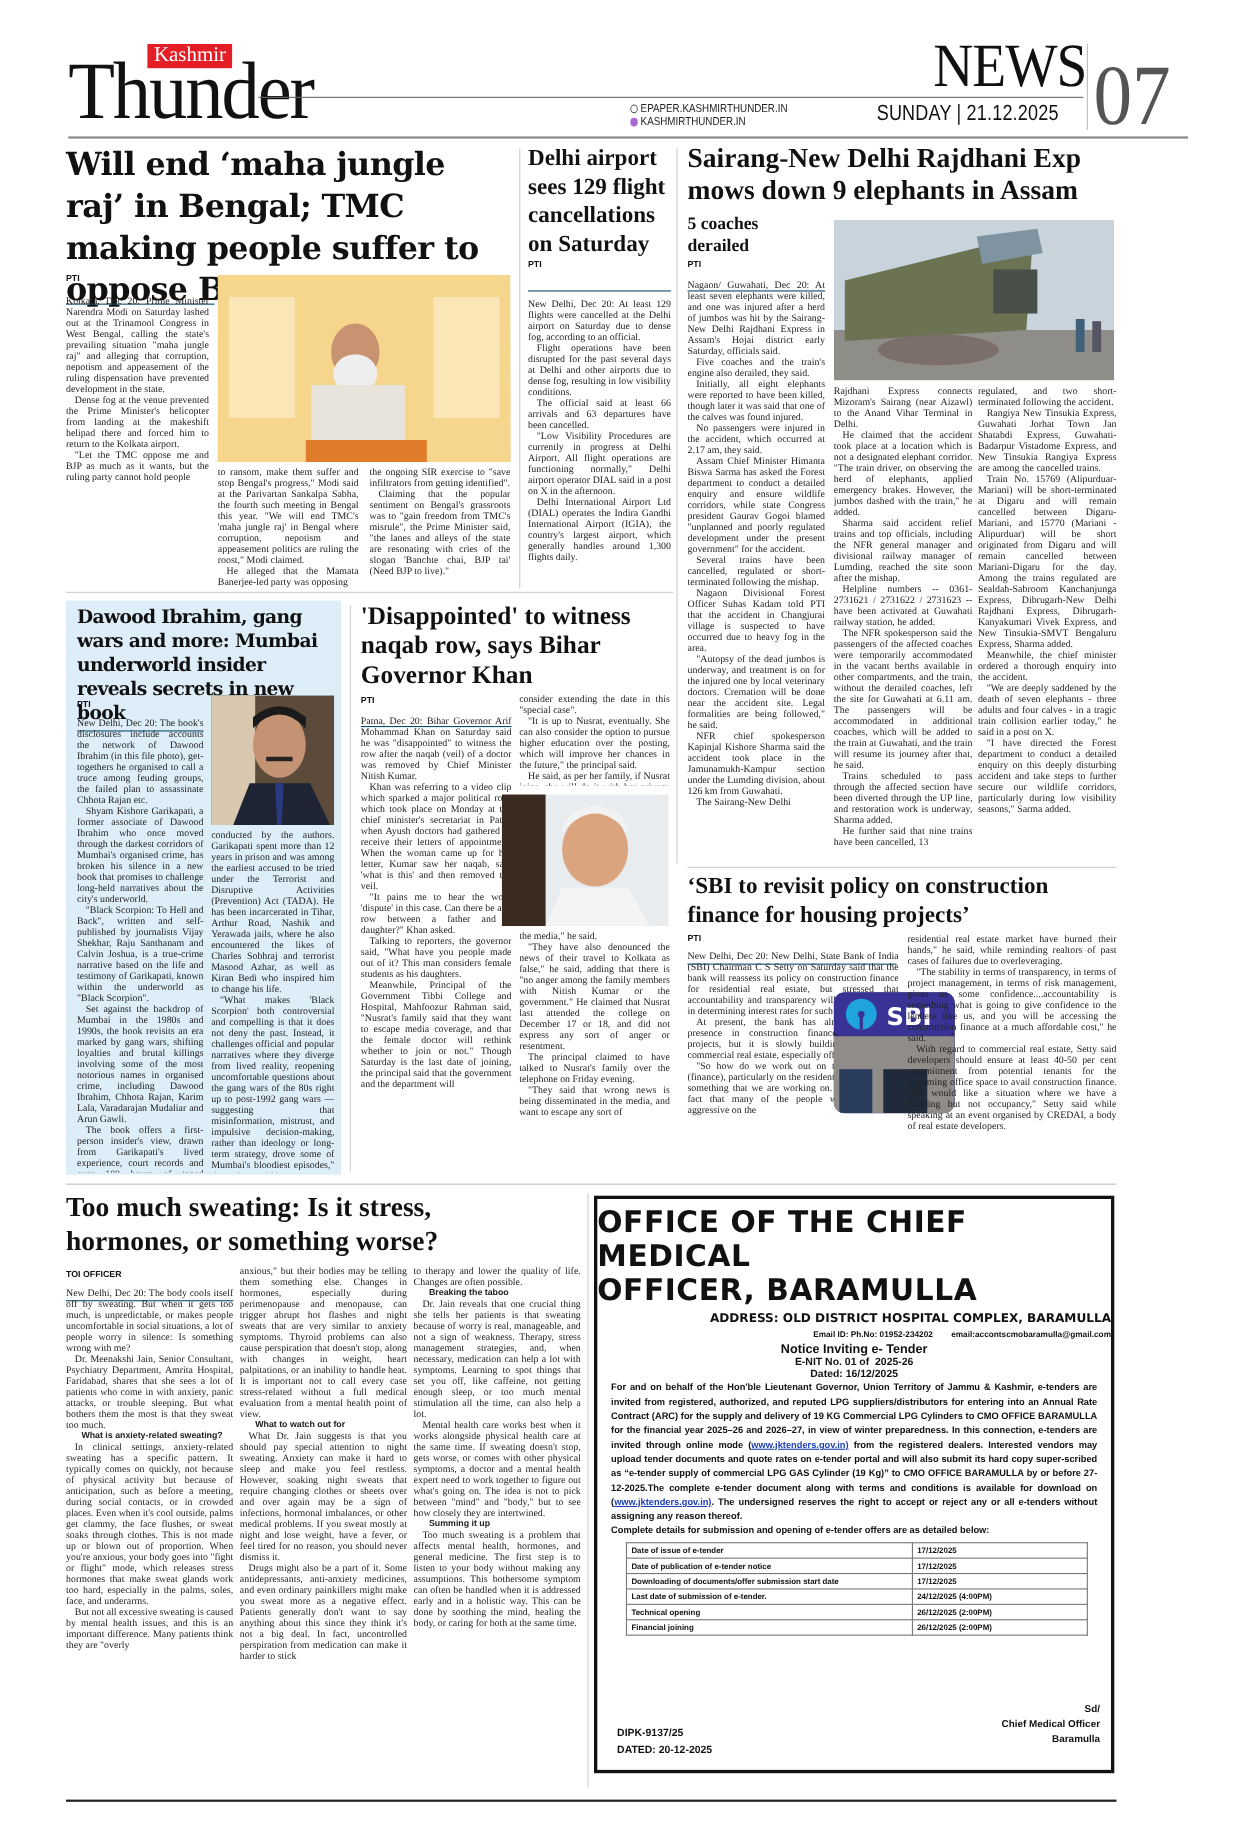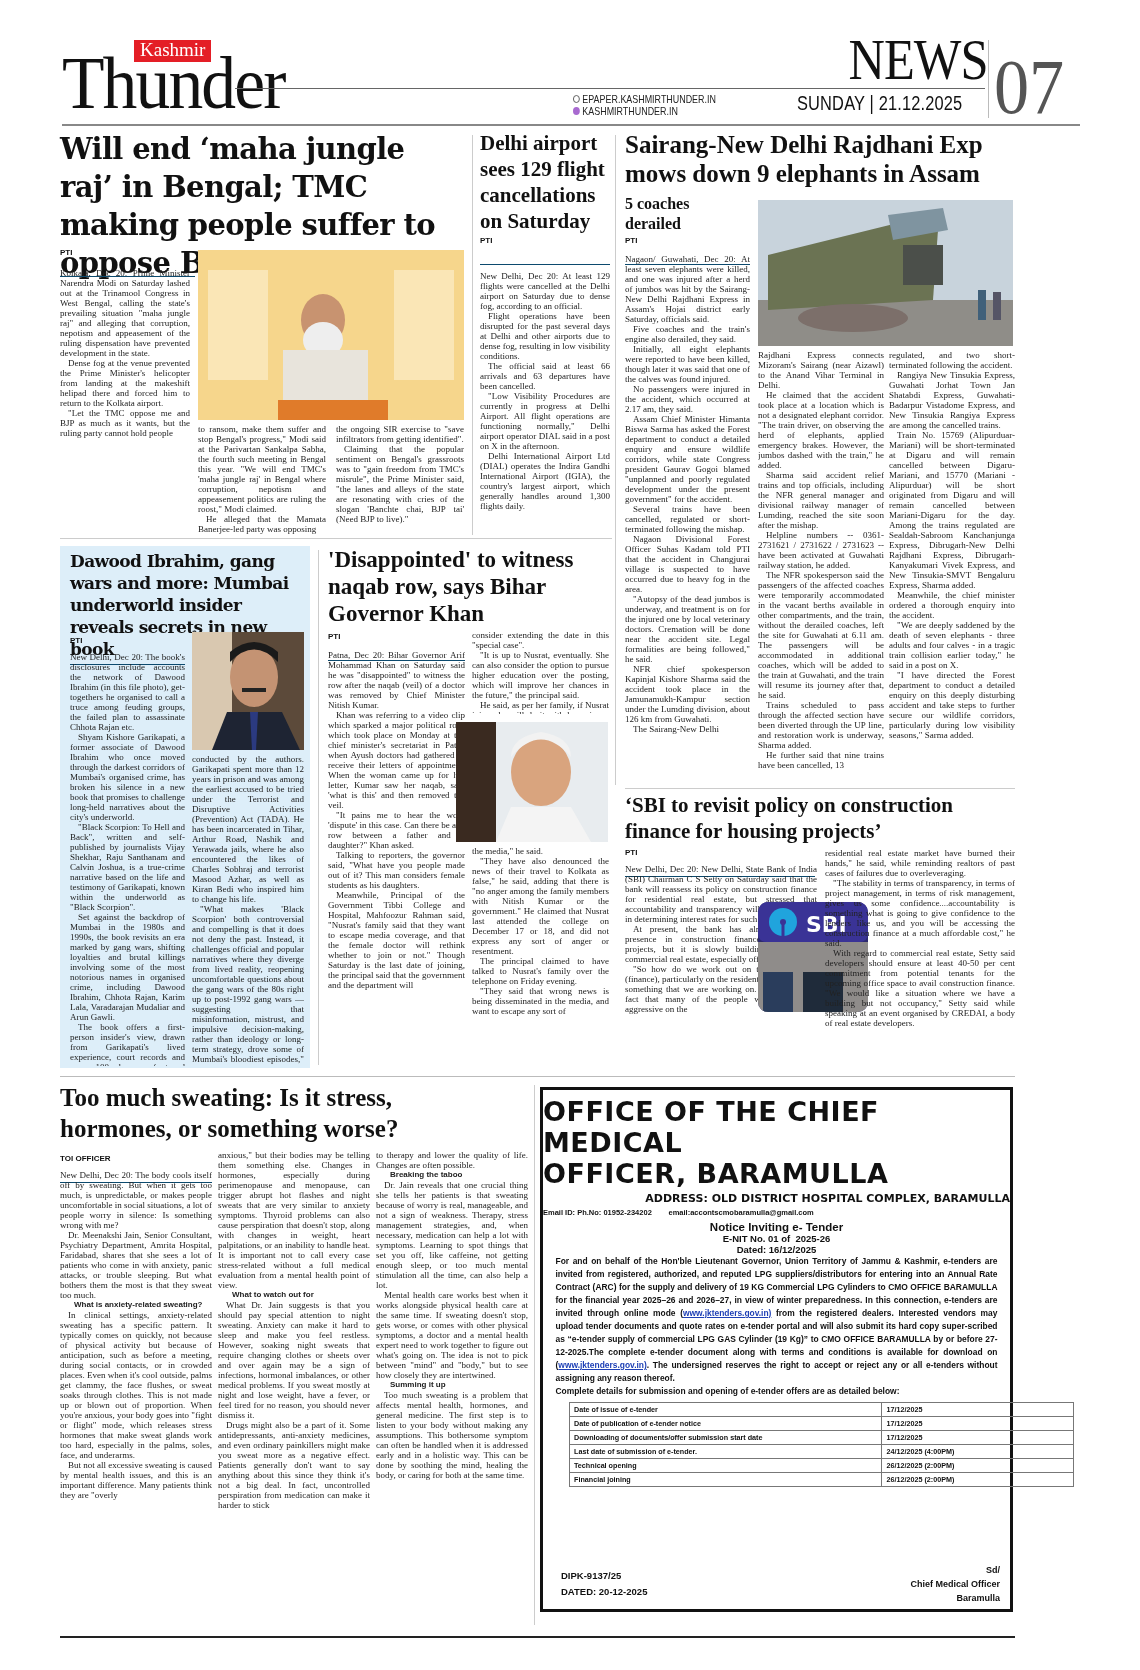--- a/index.html
+++ b/index.html
@@ -26,21 +26,21 @@
 .body p{text-indent:8px}
 .body p:first-child{text-indent:0}
 .sub{font-family:"Liberation Sans",sans-serif;font-weight:bold;font-size:8px;line-height:10px;padding-left:6px}
 .col-rule{width:1px;background:#ccc}
 .h-rule{height:1px;background:#ccc}
 .photo{overflow:hidden}
 .pm-photo{background:linear-gradient(180deg,#fbe8b8 0%,#f5d080 40%,#f1c060 70%,#e9a54a 100%)}
 .ad{border:3px solid #111}
 .ad-title{font-family:"DejaVu Sans",sans-serif;font-weight:900;font-size:27px;line-height:31px;letter-spacing:0.5px}
 .ad-addr{font-family:"DejaVu Sans",sans-serif;font-weight:bold;font-size:11px;text-align:right}
-.ad-small{font-family:"Liberation Sans",sans-serif;font-weight:bold;font-size:7.5px;text-align:left}
+.ad-small{font-family:"Liberation Sans",sans-serif;font-weight:bold;font-size:7.5px;text-align:right}
 .ad-center{font-family:"Liberation Sans",sans-serif;font-weight:bold;text-align:center}
 .ad-body{font-family:"Liberation Sans",sans-serif;font-weight:bold;font-size:8.6px;line-height:13px;transform:scaleX(0.98)}
 .ad-link{color:#1d3fb5;text-decoration:underline}
 table.tender{border-collapse:collapse;font-family:"Liberation Sans",sans-serif;font-weight:bold;font-size:7.2px}
 table.tender td{border:1px solid #777;padding:2px 4px;height:14px}
 </style>
 </head>
 <body>
 
 <div class="abs masthead-brand">
@@ -285,21 +285,21 @@
   </div>
   <div class="ad-addr" style="margin-top:3px">ADDRESS: OLD DISTRICT HOSPITAL COMPLEX, BARAMULLA</div>
   <div class="ad-small" style="margin-top:3px;white-space:pre">Email ID: Ph.No: 01952-234202        email:accontscmobaramulla@gmail.com</div>
   <div class="ad-center" style="font-size:11.5px;margin-top:4px">Notice Inviting e- Tender</div>
   <div class="ad-center" style="font-size:9.5px;white-space:pre">E-NIT No. 01 of  2025-26</div>
   <div class="ad-center" style="font-size:9.5px">Dated: 16/12/2025</div>
   <div class="ad-body" style="padding:0 8px;text-align:justify">
     <span>For and on behalf of the Hon'ble Lieutenant Governor, Union Territory of Jammu &amp; Kashmir, e-tenders are invited from registered, authorized, and reputed LPG suppliers/distributors for entering into an Annual Rate Contract (ARC) for the supply and delivery of 19 KG Commercial LPG Cylinders to CMO OFFICE BARAMULLA for the financial year 2025–26 and 2026–27, in view of winter preparedness. In this connection, e-tenders are invited through online mode (</span><span class="ad-link">www.jktenders.gov.in)</span><span> from the registered dealers. Interested vendors may upload tender documents and quote rates on e-tender portal and will also submit its hard copy super-scribed as “e-tender supply of  commercial LPG GAS Cylinder (19 Kg)” to CMO OFFICE BARAMULLA by or before 27-12-2025.The complete e-tender document along with terms and conditions is available for download on  (</span><span class="ad-link">www.jktenders.gov.in)</span><span>. The undersigned reserves the right to accept or reject any or all e-tenders without assigning any reason thereof.</span>
   </div>
   <div class="ad-body" style="padding:0 8px">Complete details for submission and opening of e-tender offers are as detailed below:</div>
-  <table class="tender" style="margin:4px 0 12px 26px;width:505px">
+  <table class="tender" style="margin:4px 0 12px 26px;width:420px">
     <tbody id="tender-rows">
         <tr>
           <td style="width: 62%;">Date of issue of e-tender</td>
           <td>17/12/2025</td>
         </tr>
         <tr>
           <td style="width: 62%;">Date of publication of e-tender notice</td>
           <td>17/12/2025</td>
         </tr>
         <tr>
@@ -315,20 +315,20 @@
           <td>26/12/2025 (2:00PM)</td>
         </tr>
         <tr>
           <td style="width: 62%;">Financial joining</td>
           <td>26/12/2025 (2:00PM)</td>
         </tr>
       </tbody>
   </table>
   <div class="abs" style="left:18px;bottom:28px;font-family:'Liberation Sans',sans-serif;font-weight:bold;font-size:9.5px">DIPK-9137/25</div>
   <div class="abs" style="left:18px;bottom:12px;font-family:'Liberation Sans',sans-serif;font-weight:bold;font-size:9.5px">DATED: 20-12-2025</div>
-  <div class="abs" style="right:10px;bottom:4px;text-align:right;font-family:'Liberation Sans',sans-serif;font-weight:bold;font-size:9px;line-height:14px">
+  <div class="abs" style="right:10px;bottom:21px;text-align:right;font-family:'Liberation Sans',sans-serif;font-weight:bold;font-size:9px;line-height:14px">
     <div>Sd/</div>
     <div>Chief Medical Officer</div>
     <div>Baramulla</div>
   </div>
 </div>
 
 <div class="abs" style="left:60px;top:1636px;width:955px;height:2px;background:#222"></div>
 
 </body></html>

